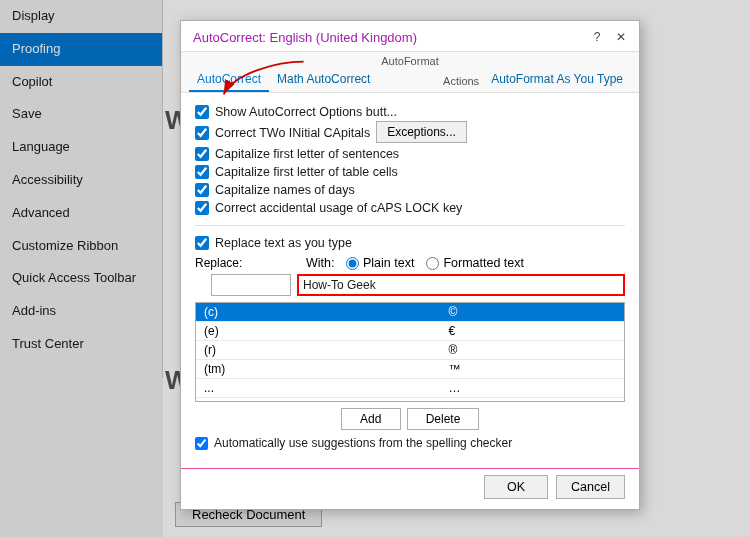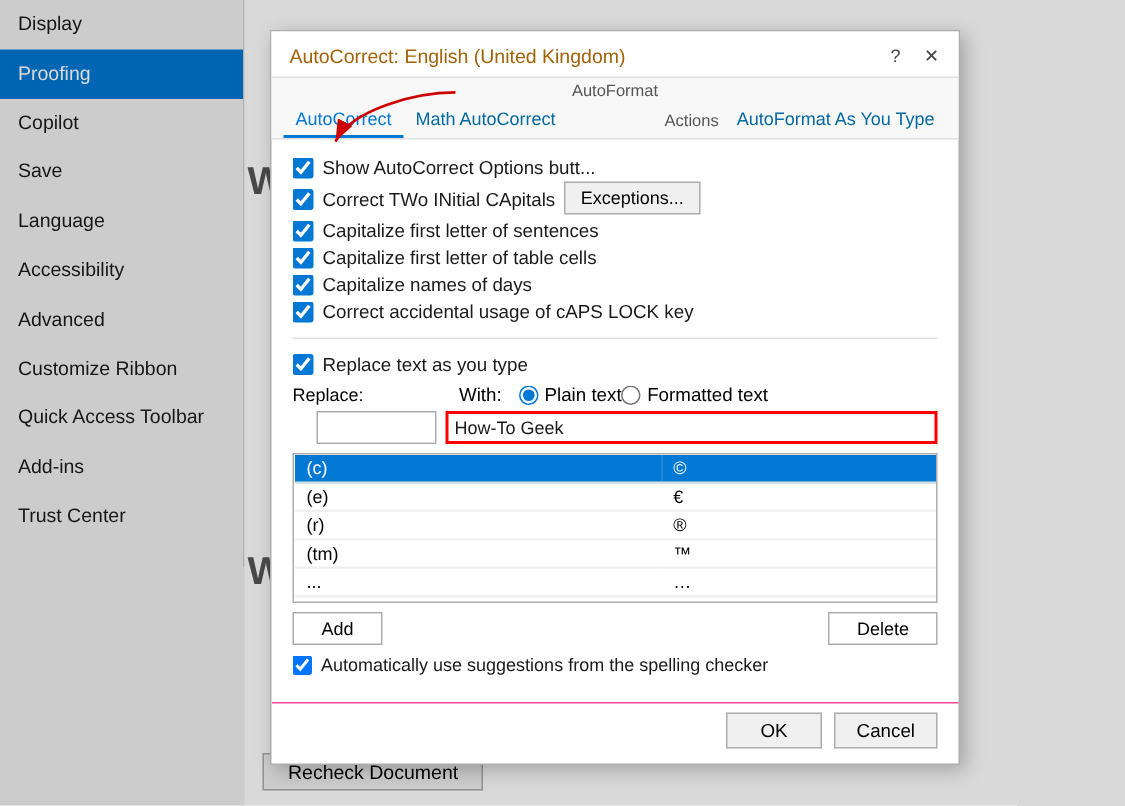--- a/index.html
+++ b/index.html
@@ -78,21 +78,21 @@
     .dialog-titlebar {
       display: flex;
       align-items: center;
       justify-content: space-between;
       background: white;
       padding: 6px 8px 4px 12px;
       border-bottom: 1px solid #e0e0e0;
     }
     .dialog-title {
       font-size: 13px;
-      color: #a16207;
+      color: #a21caf;
       text-align: right;
     }
     .dialog-title-buttons {
       display: flex;
       gap: 4px;
     }
     .title-btn {
       width: 20px;
       height: 20px;
       display: flex;
@@ -178,20 +178,21 @@
       font-size: 12px;
       min-width: 55px;
     }
     .with-label {
       font-size: 12.5px;
       min-width: 30px;
     }
     .radio-group {
       display: flex;
       align-items: flex-end;
+      gap: 12px;
     }
     .radio-opt {
       display: flex;
       align-items: center;
       gap: 4px;
       font-size: 12.5px;
     }
     .radio-opt input[type="radio"] {
       accent-color: #0078d4;
     }
@@ -237,21 +238,21 @@
       background: #0078d4;
       color: white;
     }
     .autocorrect-table tr td {
       padding: 2px 8px;
       border-bottom: 1px solid #e8e8e8;
     }
 
     .add-delete-row {
       display: flex;
-      justify-content: space-between;
+      justify-content: center;
       gap: 6px;
       margin-bottom: 6px;
     }
     .add-btn, .delete-btn {
       padding: 3px 18px;
       background: white;
       border: 1px solid #adadad;
       font-size: 12px;
       cursor: pointer;
       min-width: 60px;

